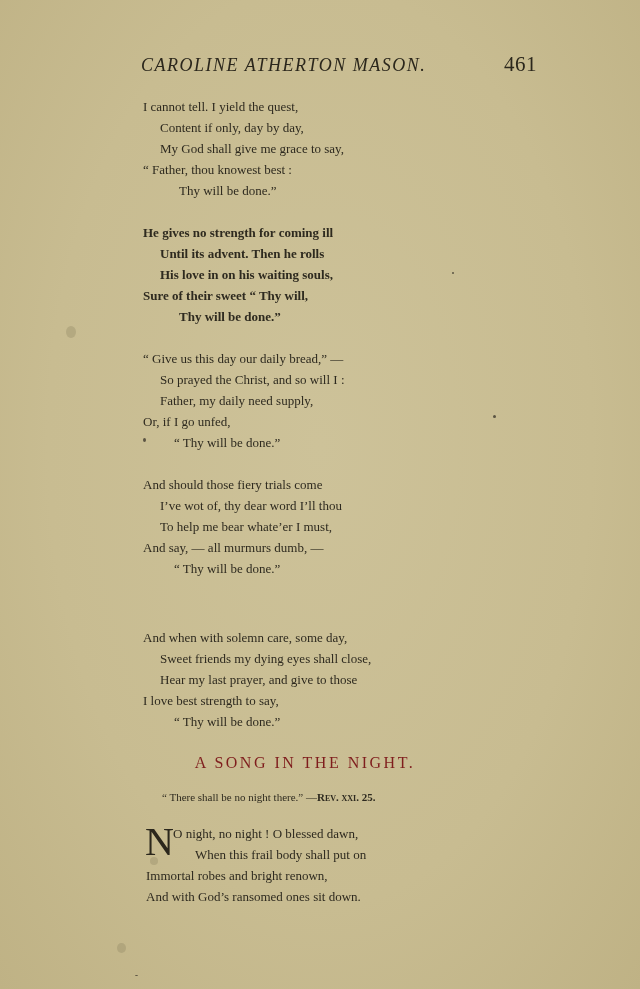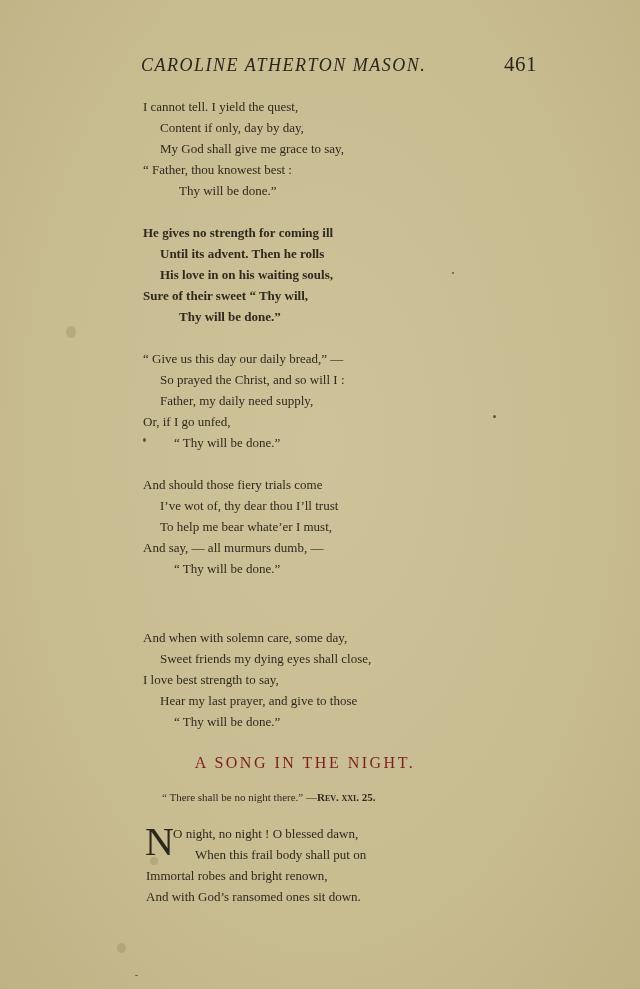--- a/index.html
+++ b/index.html
@@ -72,31 +72,31 @@
   <div class="stanza" style="top:348px;">
     <div class="line">“ Give us this day our daily bread,” —</div>
     <div class="line i1">So prayed the Christ, and so will I :</div>
     <div class="line i1">Father, my daily need supply,</div>
     <div class="line">Or, if I go unfed,</div>
     <div class="line i3">“ Thy will be done.”</div>
   </div>
 
   <div class="stanza" style="top:474px;">
     <div class="line">And should those fiery trials come</div>
-    <div class="line i1">I’ve wot of, thy dear thou I’ll trust</div>
+    <div class="line i1">I’ve wot of, thy dear word I’ll thou</div>
     <div class="line i1">To help me bear whate’er I must,</div>
     <div class="line">And say, — all murmurs dumb, —</div>
     <div class="line i3">“ Thy will be done.”</div>
   </div>
 
   <div class="stanza" style="top:627px;">
     <div class="line">And when with solemn care, some day,</div>
     <div class="line i1">Sweet friends my dying eyes shall close,</div>
+    <div class="line i1">Hear my last prayer, and give to those</div>
     <div class="line">I love best strength to say,</div>
-    <div class="line i1">Hear my last prayer, and give to those</div>
     <div class="line i3">“ Thy will be done.”</div>
   </div>
 
   <div class="poem-title">
     <span>A SONG IN THE NIGHT.</span>
   </div>
 
   <div class="epigraph">
     <span>“ There shall be no night there.” —</span><span class="sc">Rev. xxi. 25.</span>
   </div>

